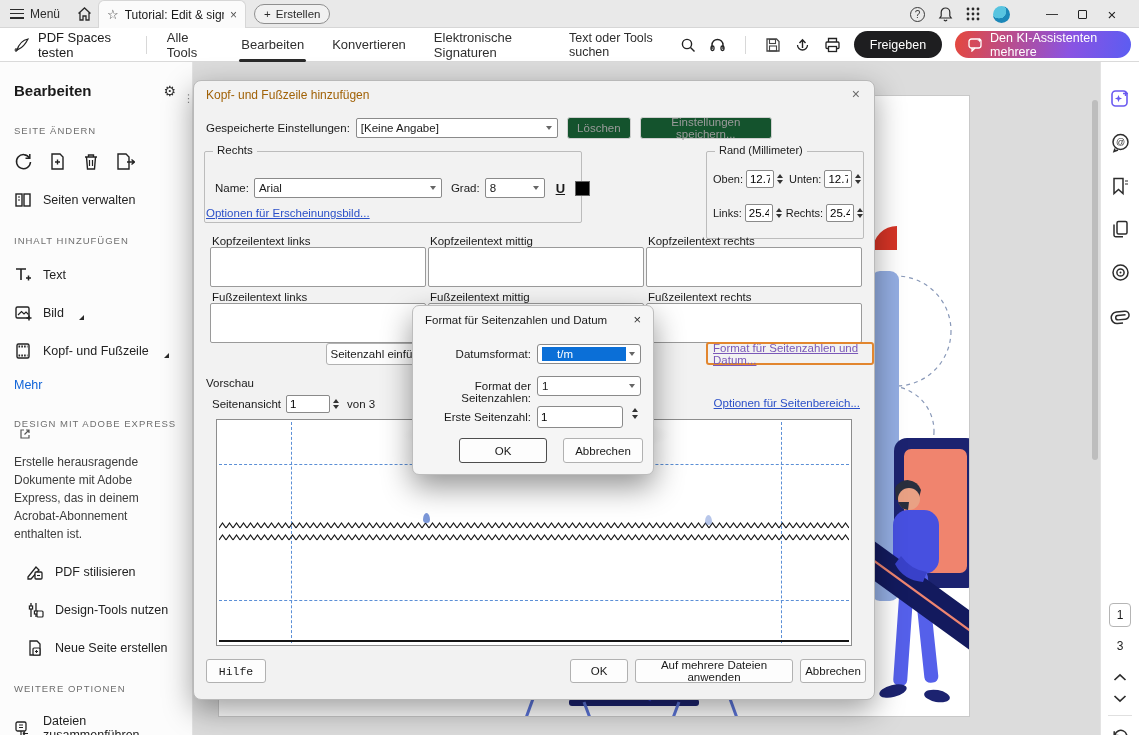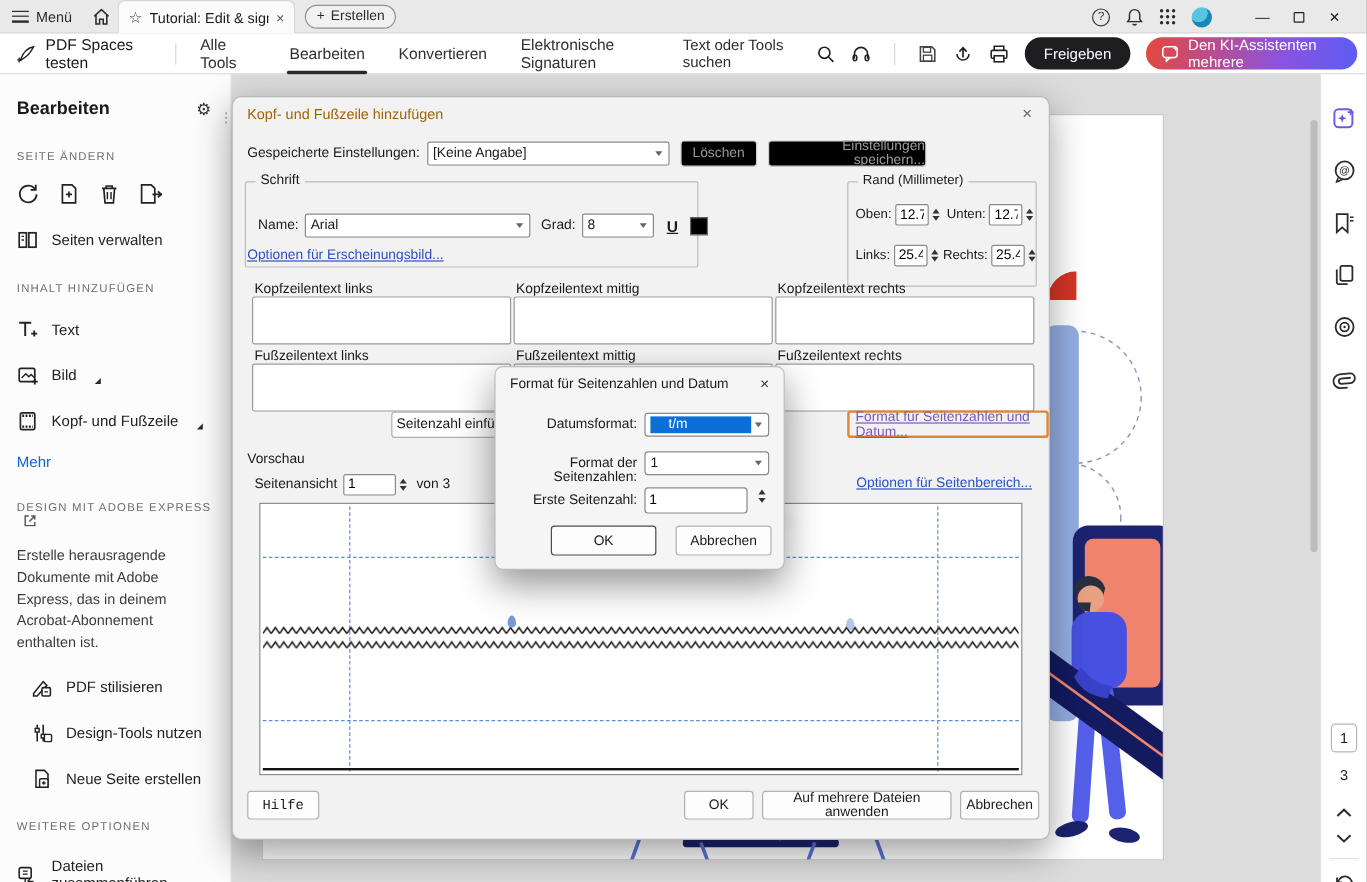--- a/index.html
+++ b/index.html
@@ -54,21 +54,21 @@
   .scroll-thumb{position:absolute;right:41px;top:100px;width:6px;height:360px;background:#bdbdbd;border-radius:3px;z-index:3;}
   
   .rail{position:absolute;right:0;top:62px;width:39px;height:673px;background:#fff;border-left:1px solid #e3e3e3;}
   .rail-icons{display:flex;flex-direction:column;align-items:center;gap:23px;padding-top:26px;}
   .pagenav{position:absolute;left:0;bottom:0;width:100%;display:flex;flex-direction:column;align-items:center;gap:12px;padding-bottom:0;}
   .curpage{width:22px;height:24px;border:1px solid #b5b5b5;border-radius:4px;display:flex;align-items:center;justify-content:center;font-size:12px;background:#fff;}
   .totpage{font-size:12px;color:#222;}
   .raildiv{width:24px;height:1px;background:#e0e0e0;}
   
   .btn{background:#fdfdfd;border:1px solid #b1b1b1;border-radius:3px;font-size:11.5px;color:#1a1a1a;display:inline-flex;align-items:center;justify-content:center;font-family:"Liberation Sans",sans-serif;}
-  .btn.disabled{background:#000000;color:#9b9b9b;border-color:#cfcfcf;text-align:right;}
+  .btn.disabled{background:#14532d;color:#9b9b9b;border-color:#cfcfcf;}
   .btn.default{border:1.4px solid #4d4d4d;}
   .combo{background:#fff;border:1px solid #8a8a8a;border-radius:2px;height:20px;display:flex;align-items:center;font-size:11.5px;padding:0 2px 0 4px;}
   .combo .val{flex:1;white-space:nowrap;overflow:hidden;}
   .combo .val.sel{background:#0b6fd7;color:#fff;padding:1px 15px;}
   .chev{width:0;height:0;border-left:3.5px solid transparent;border-right:3.5px solid transparent;border-top:4.5px solid #666;margin:0 3px;}
   .numbox{height:18px;border:1px solid #8a8a8a;border-radius:2px;font-size:11.5px;padding:0 3px;background:#fff;font-family:"Liberation Sans",sans-serif;}
   .spin{display:flex;flex-direction:column;justify-content:center;gap:2.5px;margin-left:3px;}
   .tri-up{width:0;height:0;border-left:3.2px solid transparent;border-right:3.2px solid transparent;border-bottom:4.5px solid #333;}
   .tri-dn{width:0;height:0;border-left:3.2px solid transparent;border-right:3.2px solid transparent;border-top:4.5px solid #333;}
   .link{color:#2b50c8;text-decoration:underline;font-size:11.5px;}
@@ -476,21 +476,21 @@
       <span style="margin-right:6px;">Gespeicherte Einstellungen:</span>
       <div class="combo" style="width:202px;">
         <span class="val">[Keine Angabe]</span>
           <span class="chev"></span>
       </div>
       <button class="btn disabled" style="width:64px;height:22px;margin-left:9px;">Löschen</button>
       <button class="btn disabled" style="width:132px;height:22px;margin-left:9px;">Einstellungen speichern...</button>
     </div>
 
     <div class="group" style="left:10px;top:70px;width:378px;height:72px;">
-      <span class="glabel">Schrift</span>
+      <span class="glabel">Rechts</span>
       <div style="position:absolute;left:10px;top:26px;display:flex;align-items:center;">
         <span style="margin-right:5px;">Name:</span>
         <div class="combo" style="width:188px;">
           <span class="val">Arial</span>
             <span class="chev"></span>
         </div>
         <span style="margin:0 5px 0 9px;">Grad:</span>
         <div class="combo" style="width:60px;">
           <span class="val">8</span>
             <span class="chev"></span>

